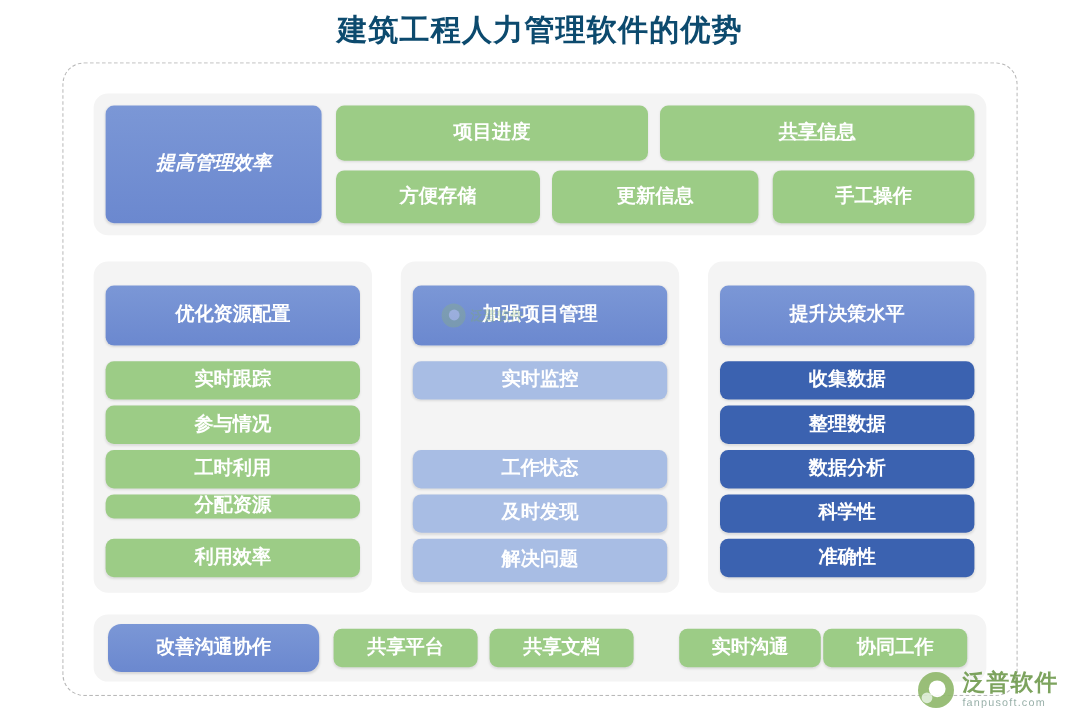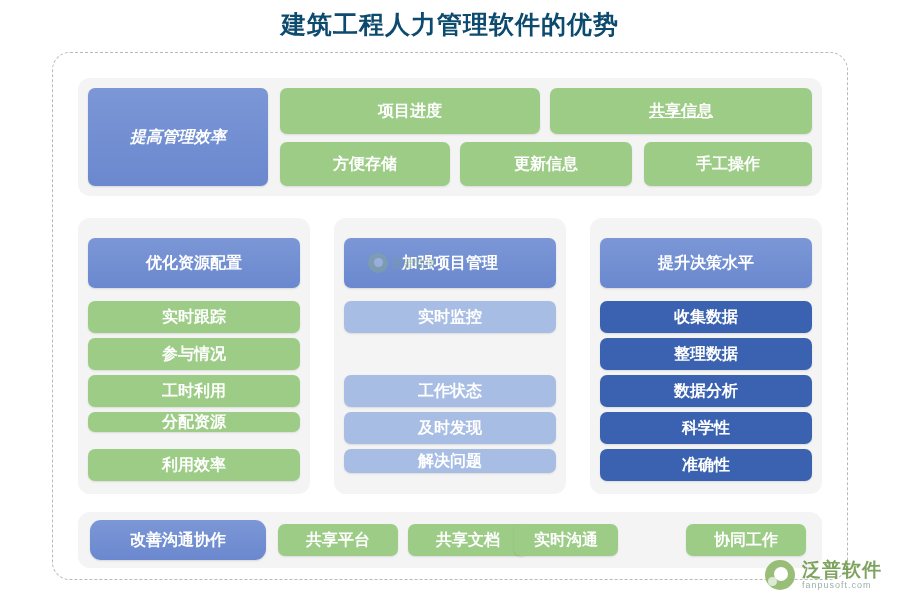--- a/index.html
+++ b/index.html
@@ -202,35 +202,35 @@
 
   <div class="panel" id="panel-col2"></div>
   <div class="card blue-head" style="left:344px; top:238px; width:212px; height:50px;">加强项目管理</div>
   <div class="wm-center">
     <span class="wm-mark"></span>
     <span class="wm-text">泛普软件</span>
   </div>
   <div class="card lightblue" style="left:344px; top:301px; width:212px; height:32px;">实时监控</div>
   <div class="card lightblue" style="left:344px; top:375px; width:212px; height:32px;">工作状态</div>
   <div class="card lightblue" style="left:344px; top:412px; width:212px; height:32px;">及时发现</div>
-  <div class="card lightblue" style="left:344px; top:449px; width:212px; height:24px;">解决问题</div>
+  <div class="card lightblue" style="left:344px; top:449px; width:212px; height:36px;">解决问题</div>
 
   <div class="panel" id="panel-col3"></div>
   <div class="card blue-head" style="left:600px; top:238px; width:212px; height:50px;">提升决策水平</div>
   <div class="card darkblue" style="left:600px; top:301px; width:212px; height:32px;">收集数据</div>
   <div class="card darkblue" style="left:600px; top:338px; width:212px; height:32px;">整理数据</div>
   <div class="card darkblue" style="left:600px; top:375px; width:212px; height:32px;">数据分析</div>
   <div class="card darkblue" style="left:600px; top:449px; width:212px; height:32px;">准确性</div>
   <div class="card darkblue" style="left:600px; top:412px; width:212px; height:32px;">科学性</div>
 
   <div class="panel" id="panel-bottom"></div>
   <div class="card blue-head" style="left:90px; top:520px; width:176px; height:40px;border-radius:11px;">改善沟通协作</div>
   <div class="card green" style="left:408px; top:524px; width:120px; height:32px;">共享文档</div>
   <div class="card green" style="left:278px; top:524px; width:120px; height:32px;">共享平台</div>
-  <div class="card green" style="left:514px; top:524px; width:104px; height:32px;">实时沟通</div>
+  <div class="card green" style="left:566px; top:524px; width:118px; height:32px;">实时沟通</div>
   <div class="card green" style="left:686px; top:524px; width:120px; height:32px;">协同工作</div>
 
   <div class="brand">
     <span class="logo"></span>
     <span class="btext">
       <span class="bcn">泛普软件</span>
       <span class="ben">fanpusoft.com</span>
     </span>
   </div>
 

